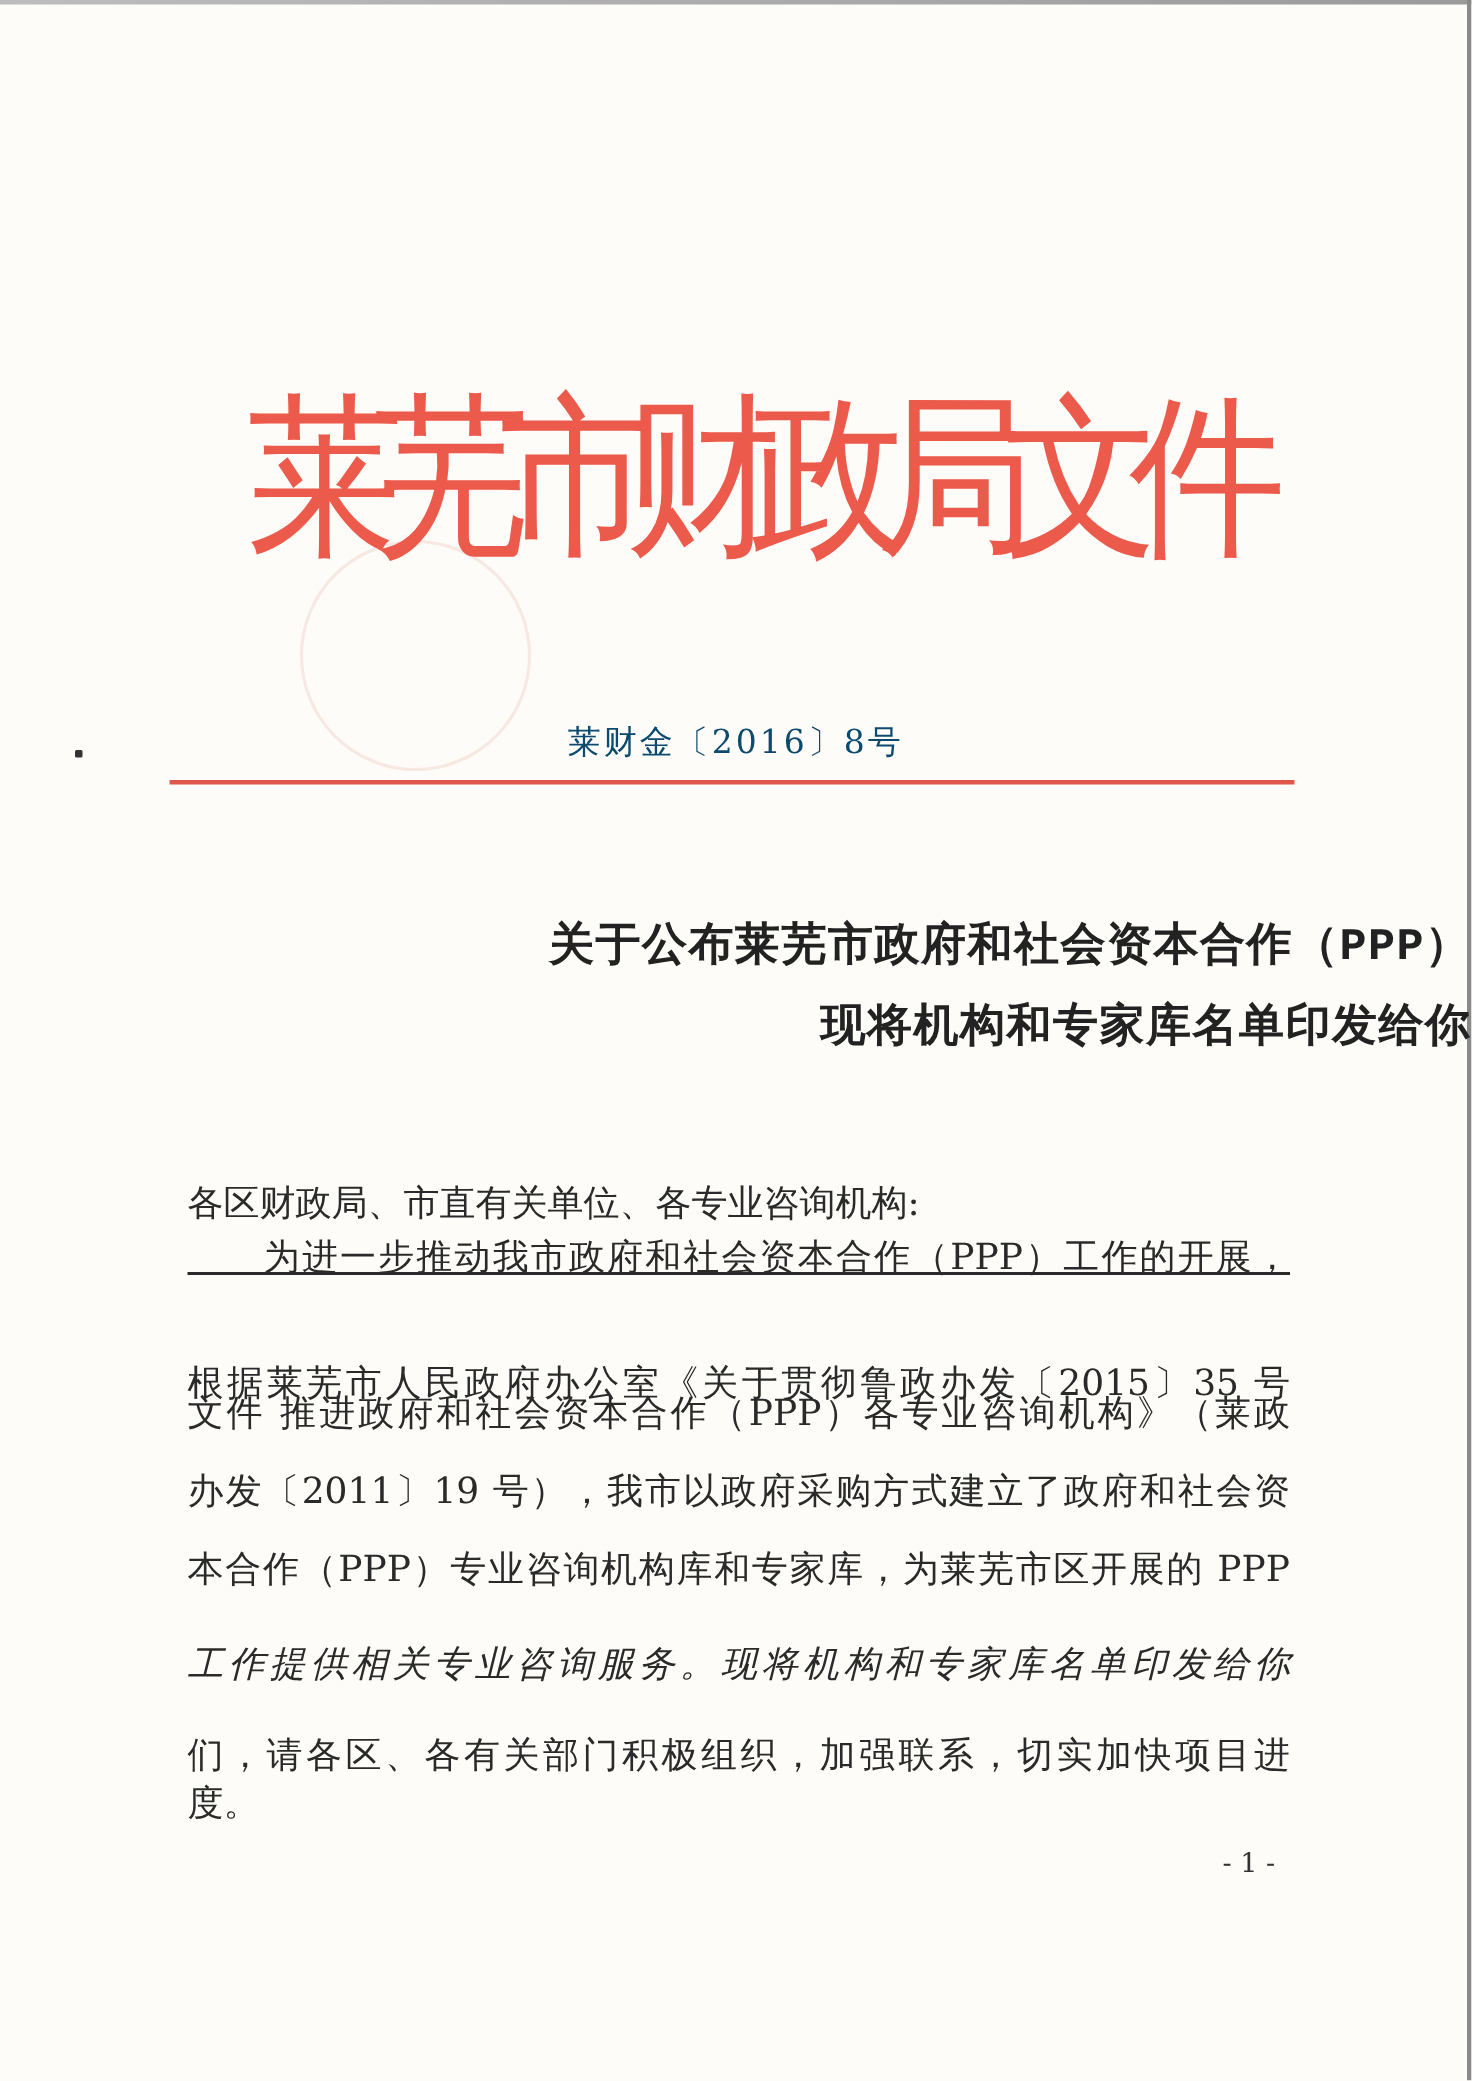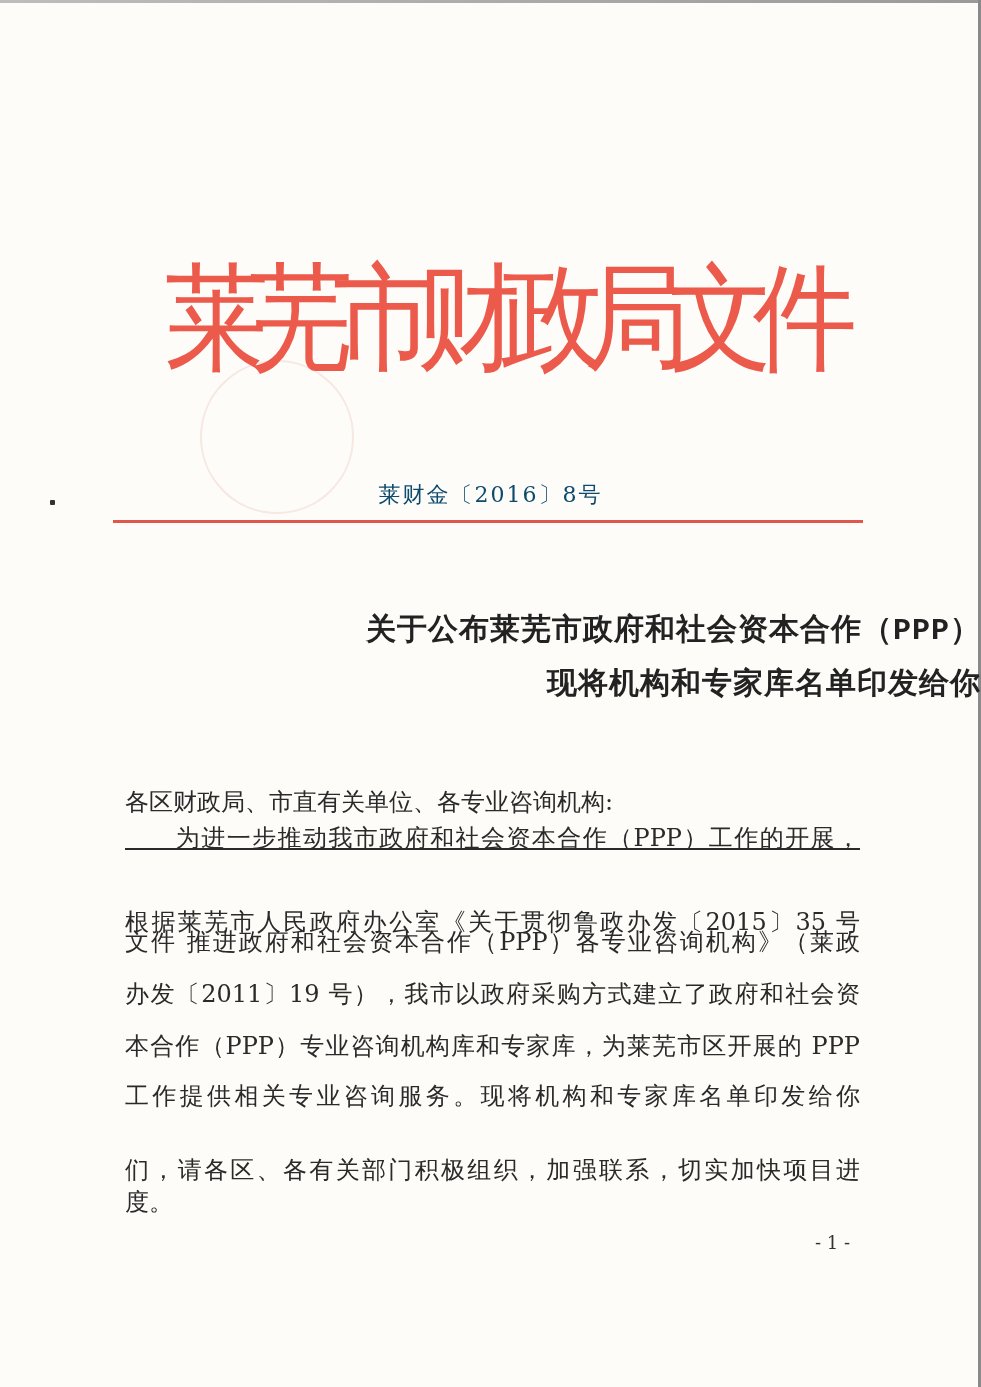--- a/index.html
+++ b/index.html
@@ -84,18 +84,18 @@
 <div class="title l1">关于公布莱芜市政府和社会资本合作（PPP）</div>
 <div class="title l2">现将机构和专家库名单印发给你</div>
 
 <div class="body-text" style="top:774px;">
   <div class="line" style="top:0;margin-top:16px;">各区财政局、市直有关单位、各专业咨询机构:</div>
   <div class="line justify" style="top:52px;text-decoration:underline;">　　为进一步推动我市政府和社会资本合作（PPP）工作的开展，</div>
   <div class="line justify" style="top:104px;margin-top:32px;">根据莱芜市人民政府办公室《关于贯彻鲁政办发〔2015〕35 号</div>
   <div class="line justify" style="top:156px;">文件 推进政府和社会资本合作（PPP）各专业咨询机构》（莱政</div>
   <div class="line justify" style="top:208px;">办发〔2011〕19 号），我市以政府采购方式建立了政府和社会资</div>
   <div class="line justify" style="top:260px;">本合作（PPP）专业咨询机构库和专家库，为莱芜市区开展的 PPP</div>
-  <div class="line justify" style="top:310px;">工作提供相关专业咨询服务。现将机构和专家库名单印发给你</div>
+  <div class="line justify" style="top:323px;font-style:italic;">工作提供相关专业咨询服务。现将机构和专家库名单印发给你</div>
   <div class="line justify" style="top:384px;">们，请各区、各有关部门积极组织，加强联系，切实加快项目进</div>
   <div class="line" style="top:416px;">度。</div>
 </div>
 
 <div class="page-num">- 1 -</div>
 
 </body></html>

